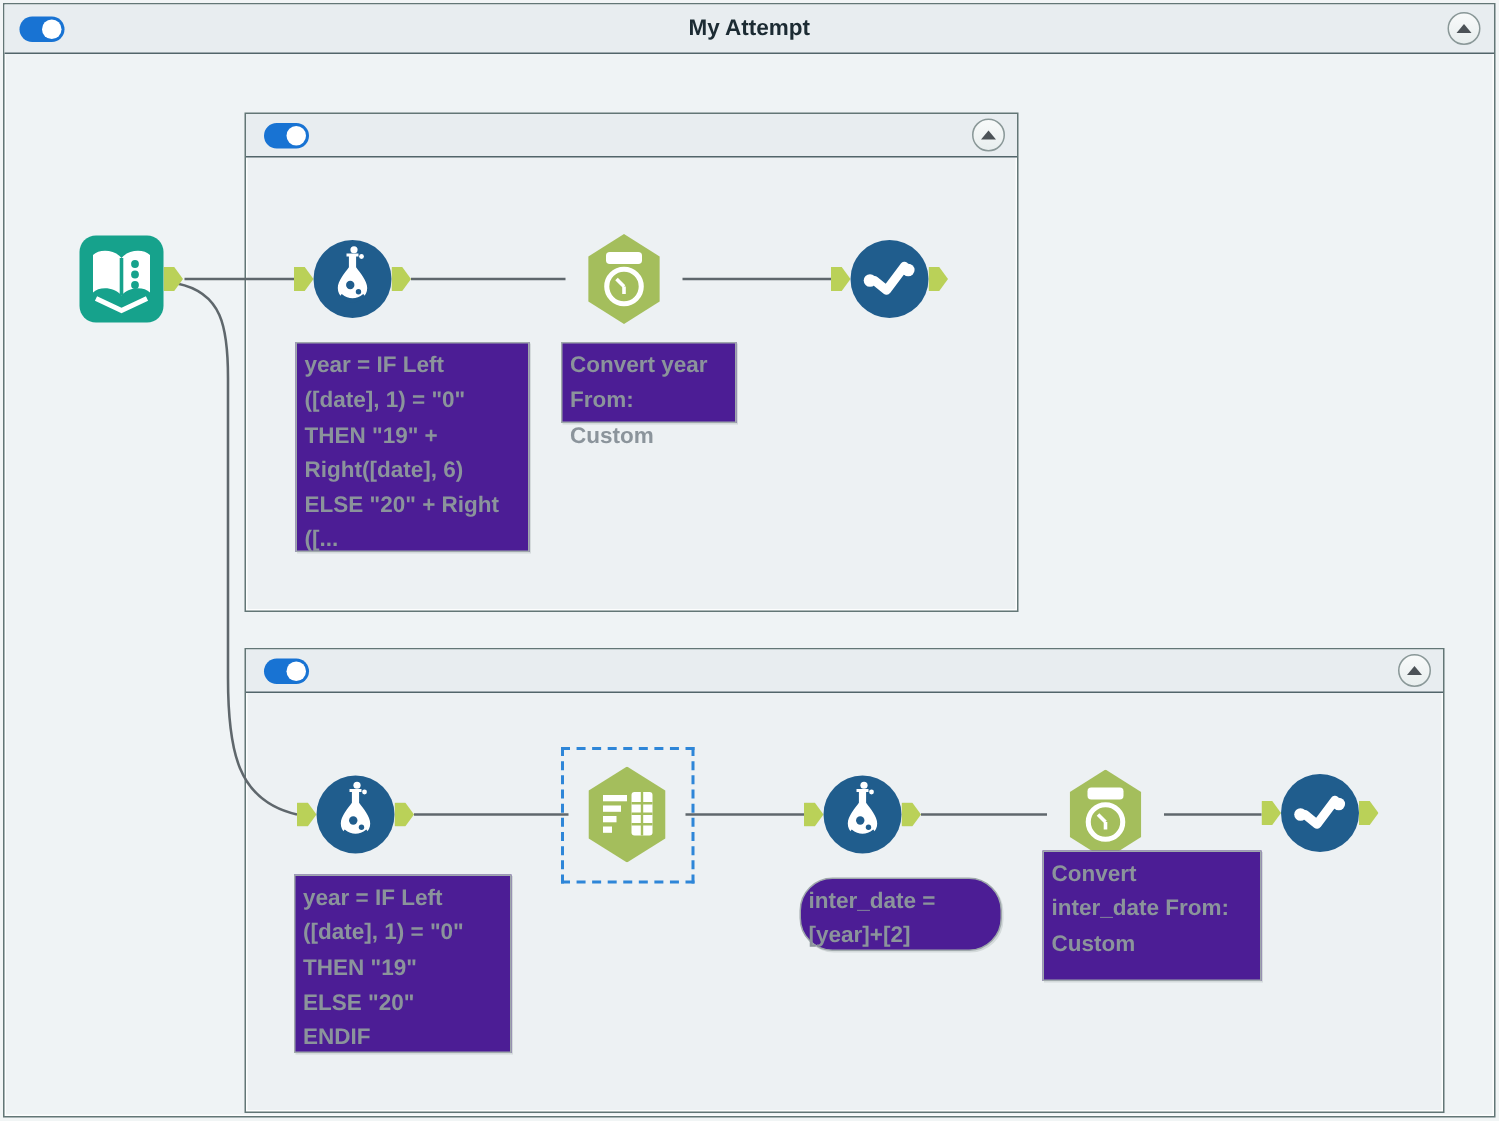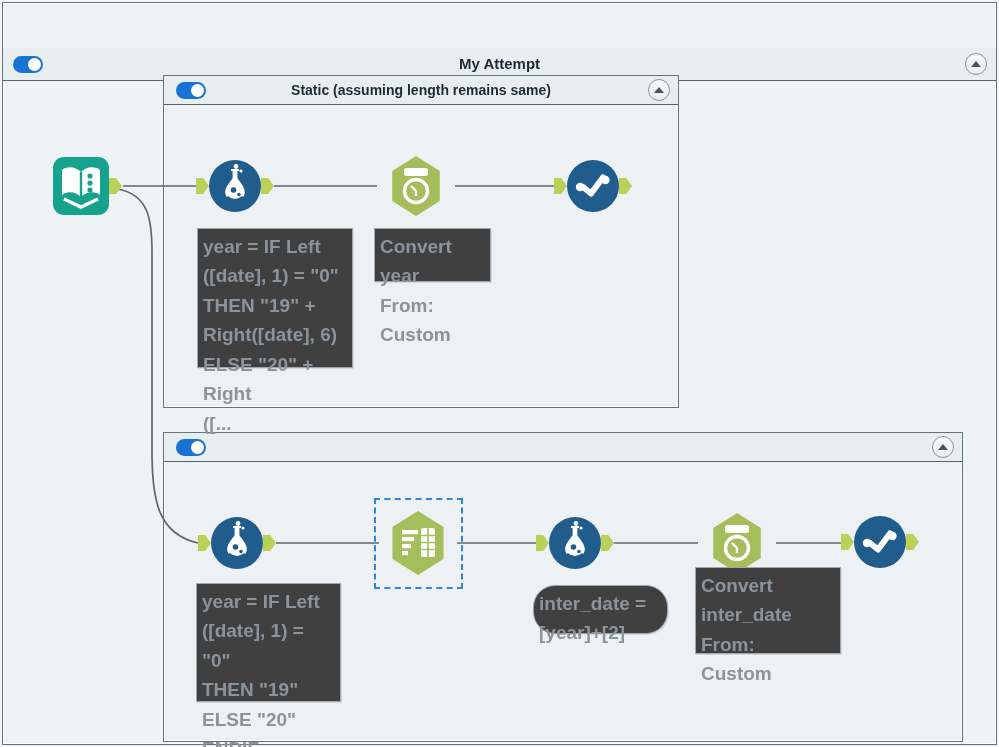--- a/index.html
+++ b/index.html
@@ -8,21 +8,21 @@
   .canvas { position:absolute; left:0; top:0; width:999px; height:747px; }
 
   
   .tool-container { position:absolute; border:1px solid #637676;
                     box-shadow:0 0 0 1px #fdfefe inset; background:#edf1f3; }
   .container-header { position:relative; width:100%; background:#e8edf0;
                       border-bottom:1px solid #52656a;
                       display:flex; align-items:center; }
   .container-title { position:absolute; left:0; right:0; text-align:center;
                      font-weight:bold; color:#1c2b33; pointer-events:none; }
-  .outer-header { height:33px;margin-top:45px; }
+  .outer-header { height:33px; }
   .outer-header .container-title { font-size:15px; }
   .sub-header { height:29px; }
   .sub-header .container-title { font-size:14px; }
 
   
   .toggle { position:absolute; width:30px; height:17px; border-radius:9px;
             background:#1873d3; }
   .toggle .knob { position:absolute; right:2px; top:2px; width:13px; height:13px;
                   border-radius:50%; background:#ffffff; }
 
@@ -42,23 +42,23 @@
 
   .round-tool { width:52px; height:52px; border-radius:50%; background:#205d8d; }
   .hex-tool   { background:#a4be5c;
                 clip-path:polygon(50% 0%, 94% 25%, 94% 75%, 50% 100%, 6% 75%, 6% 25%); }
   .input-tool { width:56px; height:58px; border-radius:11px; background:#16a28c; }
   .tool svg { position:absolute; left:0; top:0; width:100%; height:100%; }
 
   .selection-box { position:absolute; border:2px dashed #2e86d8; background:transparent; }
 
   
-  .annotation { position:absolute; background:#404040; border:1px solid #9fa8ab;
+  .annotation { position:absolute; background:#4c1d95; border:1px solid #9fa8ab;
                 box-shadow:1px 1px 0 #d4dadb;
-                color:#8b949b; font-weight:bold; font-size:19px;
+                color:#8b949b; font-weight:bold; font-size:15px;
                 line-height:1.55; padding:3px 5px; white-space:pre-line; }
 
   
   #wires { position:absolute; left:0; top:0; width:999px; height:747px;
            pointer-events:none; z-index:2; }
   .tool, .annotation, .selection-box { z-index:3; }
 </style>
 </head>
 <body>
 
@@ -76,21 +76,20 @@
         </svg>
       </div>
     </div>
   </div>
 
   <div class="tool-container" style="left:163px; top:75px; width:516px; height:333px;">
     <div class="container-header sub-header">
       <div class="toggle" style="left:12px; top:6px;">
           <div class="knob"></div>
         </div>
-      <div class="container-title" style="top:6px;">Static (assuming length remains same)</div>
       <div class="collapse-btn" style="right:8px; top:3px;">
         <svg width="12" height="9" viewBox="0 0 12 9">
           <path d="M6 1 L11 7 H1 Z" fill="#4c5257"></path>
         </svg>
       </div>
     </div>
   </div>
 
   <div class="tool-container" style="left:163px; top:432px; width:800px; height:310px;">
     <div class="container-header sub-header">

